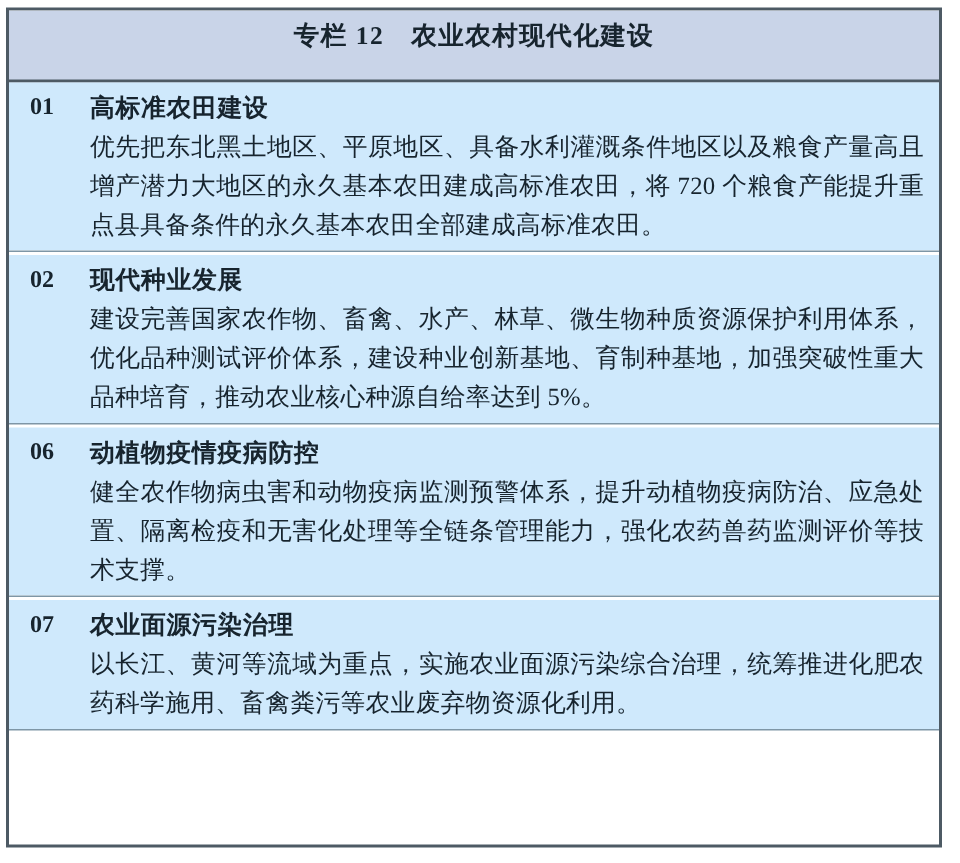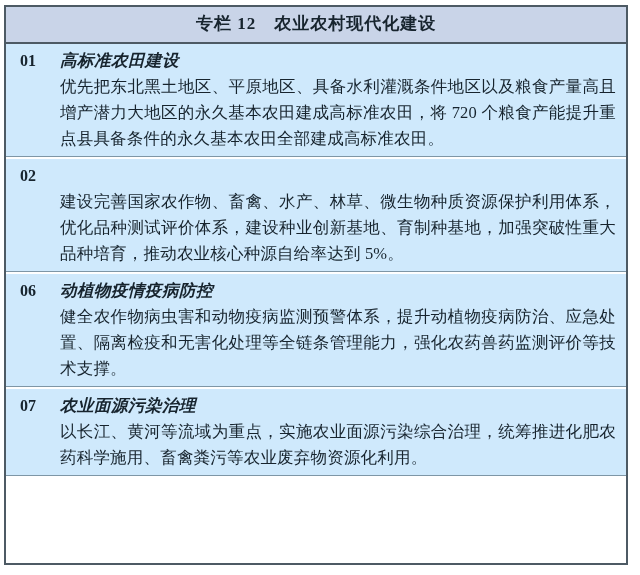--- a/index.html
+++ b/index.html
@@ -29,21 +29,21 @@
     border: 2px solid var(--border-color, #4d5a64);
     background: #fff;
     overflow: hidden;
     display: flex;
     flex-direction: column;
   }
   .panel-header {
     background: var(--header-bg, #c9d4e8);
     border-bottom: 2px solid var(--border-color, #4d5a64);
     text-align: center;
-    padding: 6px 0 8px 0;
+    padding: 6px 0 19px 0;
     flex: 0 0 auto;
   }
   .panel-title {
     font-size: 17px;
     font-weight: bold;
     letter-spacing: 1px;
     line-height: 21px;
   }
   .sections {
     flex: 1 1 auto;
@@ -61,21 +61,20 @@
     align-items: flex-end;
   }
   .sec-num {
     flex: 0 0 40px;
     font-size: 16px;
     font-weight: bold;
   }
   .sec-title {
     font-weight: bold;
     letter-spacing: 0.5px;
-    font-style: italic;
   }
   .sec-body {
     margin: 0 0 0 40px;
     text-align: justify;
     letter-spacing: 0.2px;
   }
   .divider {
     flex: 0 0 auto;
     height: 3px;
     background: #fff;
@@ -99,20 +98,21 @@
         <span class="sec-title">高标准农田建设</span>
       </div>
       <p class="sec-body">优先把东北黑土地区、平原地区、具备水利灌溉条件地区以及粮食产量高且增产潜力大地区的永久基本农田建成高标准农田，将 720 个粮食产能提升重点县具备条件的永久基本农田全部建成高标准农田。</p>
     </div>
 
     <div class="divider"></div>
 
     <div class="sec">
       <div class="sec-head">
         <span class="sec-num">02</span>
+        <span class="sec-title">现代种业发展</span>
       </div>
       <p class="sec-body">建设完善国家农作物、畜禽、水产、林草、微生物种质资源保护利用体系，优化品种测试评价体系，建设种业创新基地、育制种基地，加强突破性重大品种培育，推动农业核心种源自给率达到 5%。</p>
     </div>
 
     <div class="divider"></div>
 
     <div class="sec">
       <div class="sec-head">
         <span class="sec-num">06</span>
         <span class="sec-title">动植物疫情疫病防控</span>

